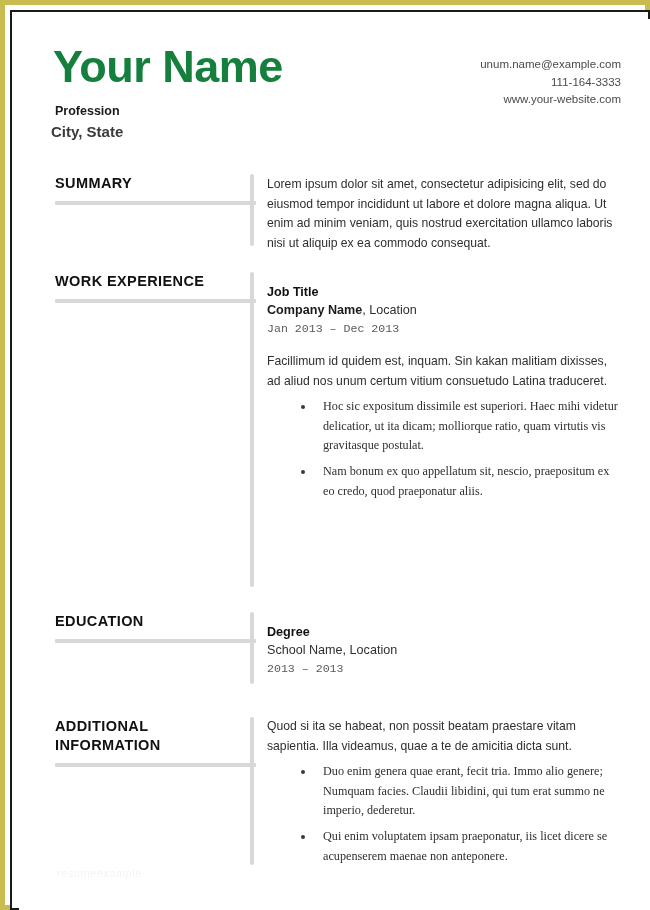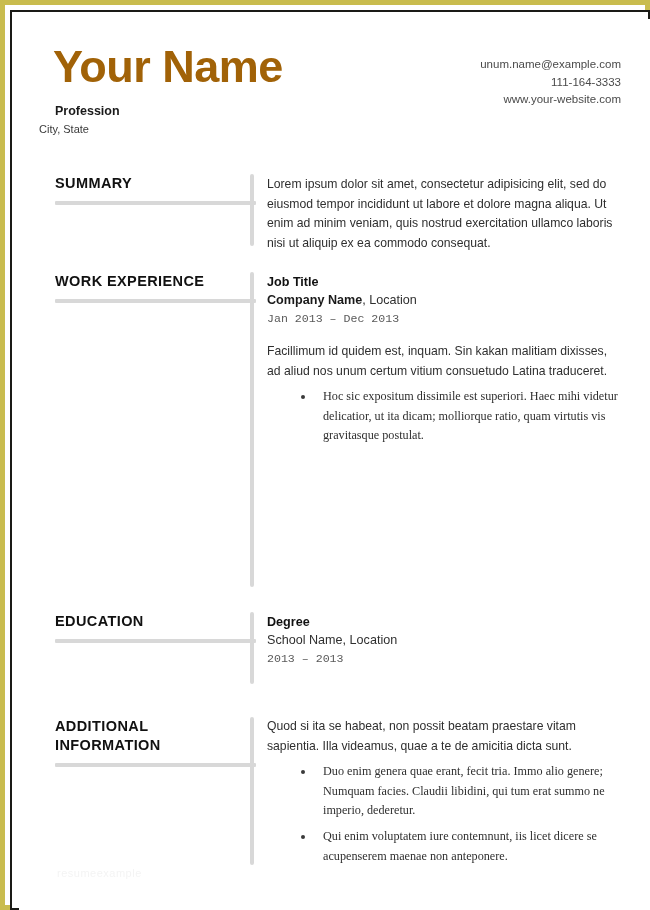--- a/index.html
+++ b/index.html
@@ -46,39 +46,40 @@
     width: 636px;
     height: 128px;
   }
   .name {
     position: absolute;
     left: 34px;
     top: 24px;
     font-size: 45px;
     line-height: 48px;
     font-weight: bold;
-    color: #a16207;
+    color: #15803d;
     letter-spacing: -0.5px;
     font-stretch: condensed;
     white-space: nowrap;
   }
   .profession {
     position: absolute;
     left: 36px;
     top: 85px;
     font-size: 12.5px;
     font-weight: bold;
     color: #1a1a1a;
   }
   .city-state {
     position: absolute;
-    left: 20px;
+    left: 32px;
     top: 104px;
-    font-size: 11px;
+    font-size: 15px;
     color: #3a3a3a;
+    font-weight: bold;
   }
   .contact {
     position: absolute;
     right: 34px;
     top: 37px;
     text-align: right;
     font-size: 11.5px;
     line-height: 17.5px;
     color: #4a4a4a;
   }
@@ -132,20 +133,21 @@
     color: #2f2f2f;
     margin: 0;
   }
 
   
   .entry-title {
     font-size: 12.6px;
     font-weight: bold;
     color: #111111;
     line-height: 17px;
+    margin-top: 10px;
   }
   .entry-sub {
     font-size: 12.6px;
     line-height: 18px;
     color: #2f2f2f;
   }
   .entry-sub .org-bold { font-weight: bold; color: #1a1a1a; }
   .entry-date {
     font-size: 11.6px;
     line-height: 18px;
@@ -226,20 +228,21 @@
         <div class="sec-rule" style="top:27px;"></div>
         <div class="divider" style="top:0px; height:315px;"></div>
         <div class="sec-body" style="top:2px;">
           <div>
             <div class="entry-title">Job Title</div>
             <div class="entry-sub"><span class="org-bold">Company Name</span><span>, Location</span></div>
             <div class="entry-date">Jan 2013 – Dec 2013</div>
             <p class="para" style="margin-top:14px;">Facillimum id quidem est, inquam. Sin kakan malitiam dixisses, ad aliud nos unum certum vitium consuetudo Latina traduceret.</p>
             <ul class="bullets">
               <li>Hoc sic expositum dissimile est superiori. Haec mihi videtur delicatior, ut ita dicam; molliorque ratio, quam virtutis vis gravitasque postulat.</li>
+              <li>Nam bonum ex quo appellatum sit, nescio, praepositum ex eo credo, quod praeponatur aliis.</li>
             </ul>
           </div>
         </div>
       </div>
 
       <div class="section" style="top:593px;">
         <div class="sec-head">
           <div class="sec-title">EDUCATION</div>
         </div>
         <div class="sec-rule" style="top:27px;"></div>
@@ -257,21 +260,21 @@
         <div class="sec-head">
           <div class="sec-title">ADDITIONAL</div>
           <div class="sec-title">INFORMATION</div>
         </div>
         <div class="sec-rule" style="top:46px;"></div>
         <div class="divider" style="top:0px; height:148px;"></div>
         <div class="sec-body" style="top:0px;">
           <p class="para">Quod si ita se habeat, non possit beatam praestare vitam sapientia. Illa videamus, quae a te de amicitia dicta sunt.</p>
           <ul class="bullets">
             <li>Duo enim genera quae erant, fecit tria. Immo alio genere; Numquam facies. Claudii libidini, qui tum erat summo ne imperio, dederetur.</li>
-            <li>Qui enim voluptatem iure contemnunt, iis licet dicere se acupenserem maenae non anteponere.</li>
+            <li>Qui enim voluptatem ipsam praeponatur, iis licet dicere se acupenserem maenae non anteponere.</li>
           </ul>
         </div>
       </div>
 
       <div class="watermark">resumeexample</div>
 
     </div>
   </div>
 </div>
 

